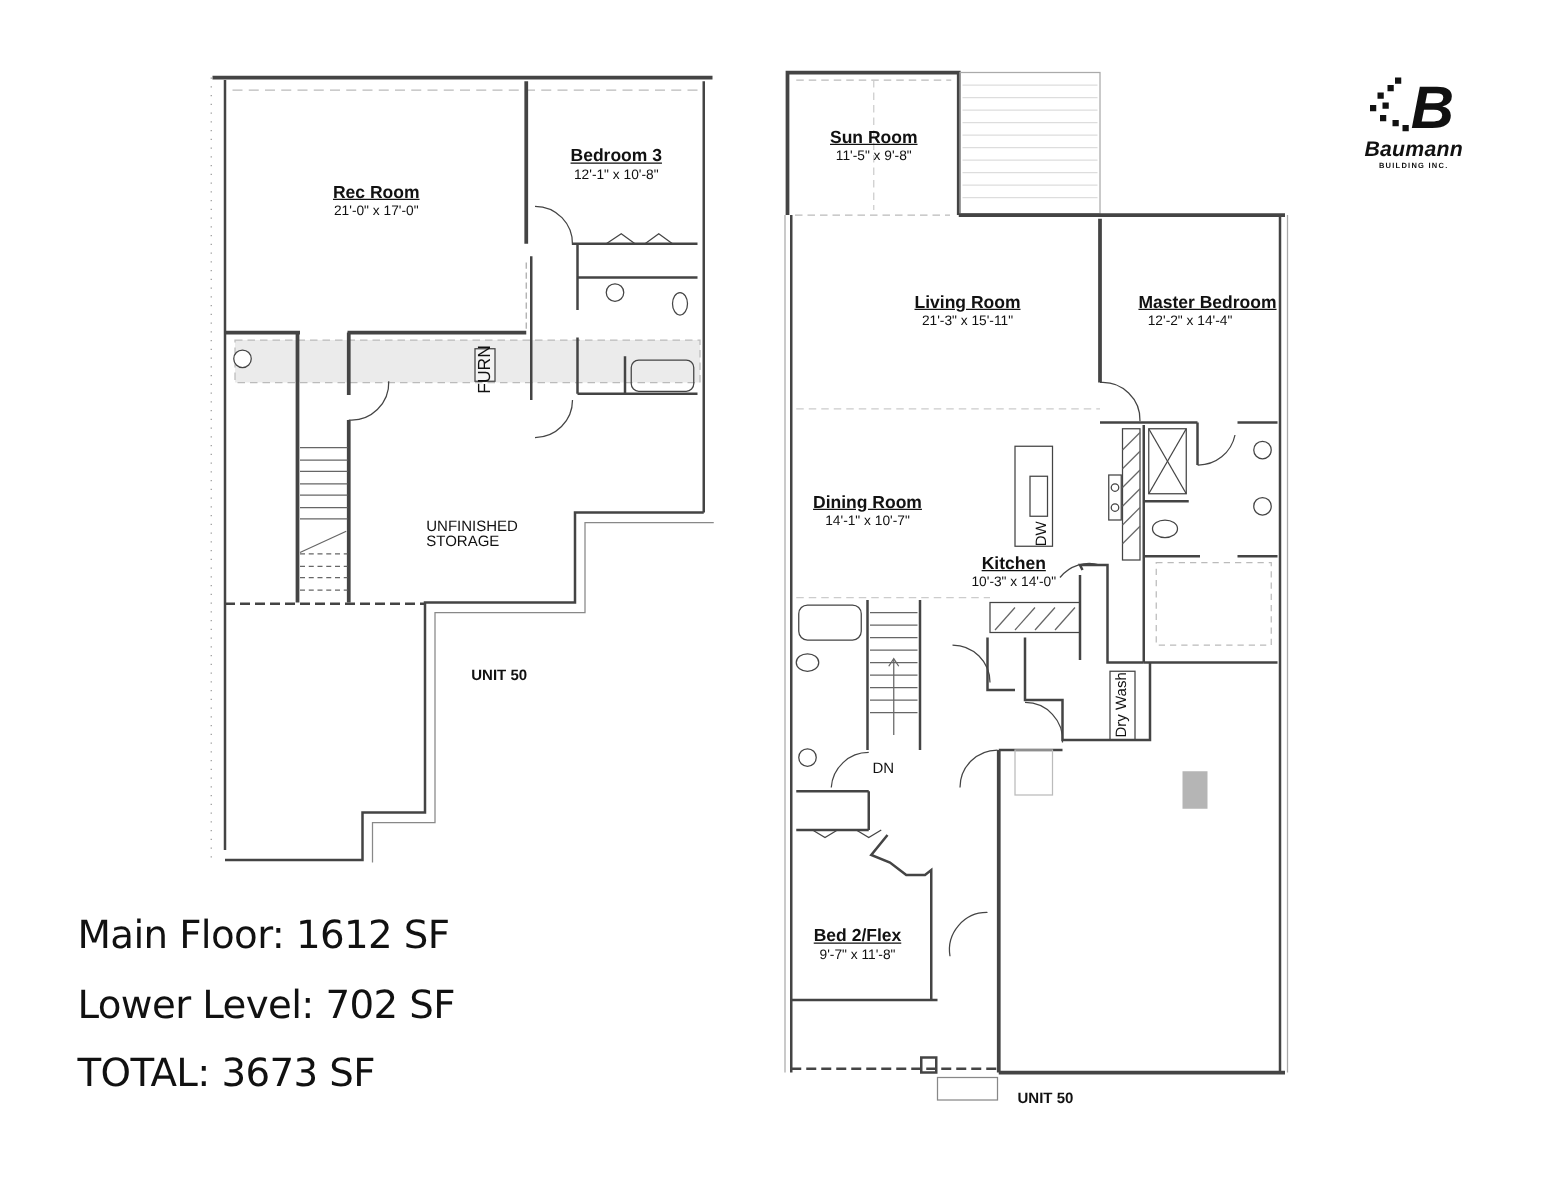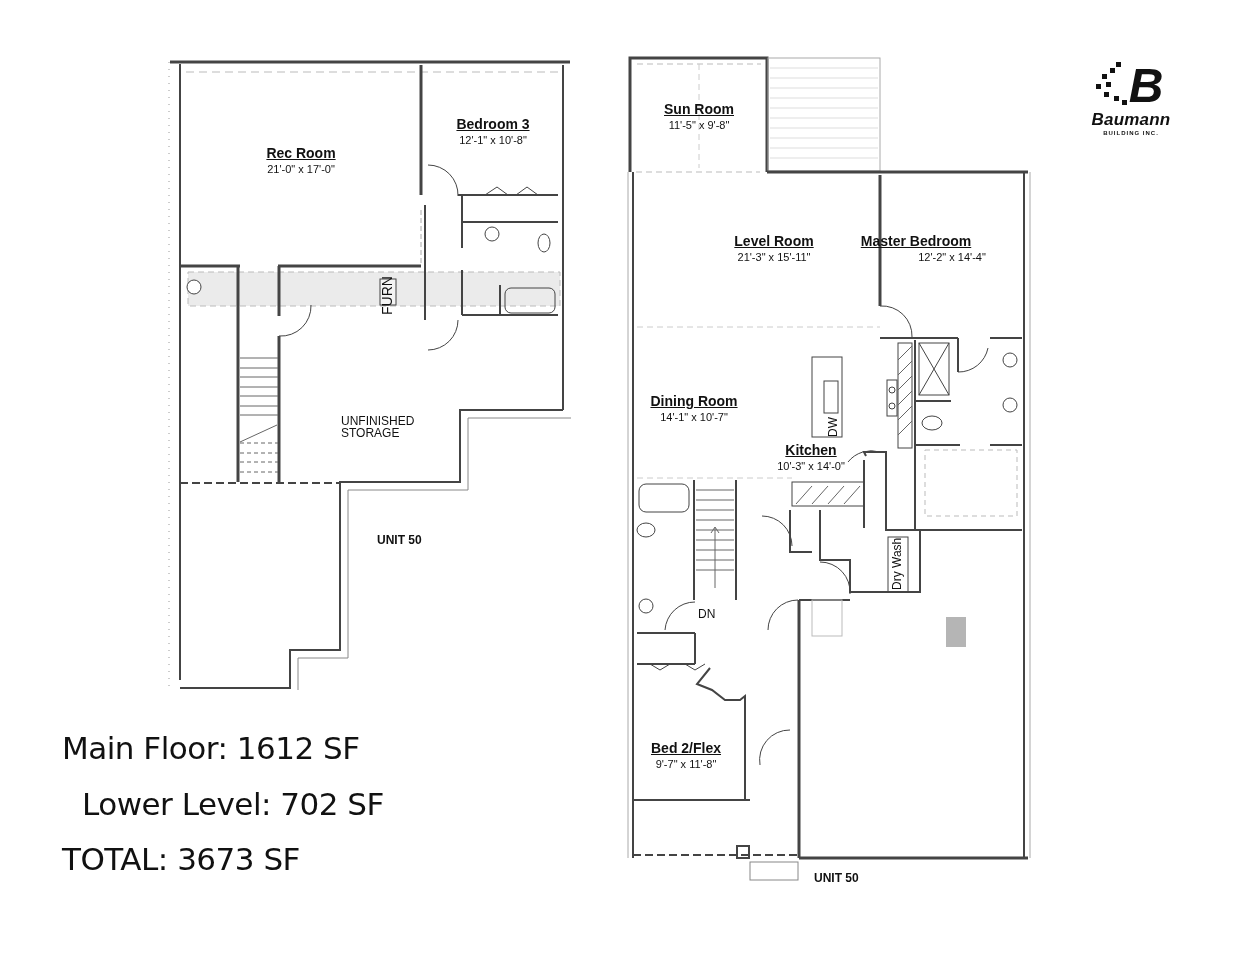--- a/index.html
+++ b/index.html
@@ -233,30 +233,30 @@
 <div class="room-dim" style="left:301px;top:163px;">21'-0" x 17'-0"</div>
 <div class="room-name" style="left:493px;top:116px;">Bedroom 3</div>
 <div class="room-dim" style="left:493px;top:134px;">12'-1" x 10'-8"</div>
 <div class="lbl vtext" style="left:380px;top:315px;font-size:14px;">FURN</div>
 <div class="lbl" style="left:341px;top:414px;">UNFINISHED</div>
 <div class="lbl" style="left:341px;top:426px;">STORAGE</div>
 <div class="unit" style="left:377px;top:533px;">UNIT 50</div>
 
 <div class="room-name" style="left:699px;top:101px;">Sun Room</div>
 <div class="room-dim" style="left:699px;top:119px;">11'-5" x 9'-8"</div>
-<div class="room-name" style="left:774px;top:233px;">Level Room</div>
+<div class="room-name" style="left:774px;top:233px;">Living Room</div>
 <div class="room-dim" style="left:774px;top:251px;">21'-3" x 15'-11"</div>
-<div class="room-name" style="left:916px;top:233px;">Master Bedroom</div>
+<div class="room-name" style="left:952px;top:233px;padding-left:28px;">Master Bedroom</div>
 <div class="room-dim" style="left:952px;top:251px;">12'-2" x 14'-4"</div>
 <div class="room-name" style="left:694px;top:393px;">Dining Room</div>
 <div class="room-dim" style="left:694px;top:411px;">14'-1" x 10'-7"</div>
 <div class="room-name" style="left:811px;top:442px;">Kitchen</div>
 <div class="room-dim" style="left:811px;top:460px;">10'-3" x 14'-0"</div>
 <div class="room-name" style="left:686px;top:740px;">Bed 2/Flex</div>
 <div class="room-dim" style="left:686px;top:758px;">9'-7" x 11'-8"</div>
 <div class="lbl vtext" style="left:826px;top:437px;">DW</div>
 <div class="lbl vtext" style="left:890px;top:590px;">Dry Wash</div>
 <div class="lbl" style="left:698px;top:587px;margin-top:20px;">DN</div>
 <div class="unit" style="left:814px;top:871px;">UNIT 50</div>
 
 <div class="sf" style="top:730px;">Main Floor: 1612 SF</div>
-<div class="sf" style="top:786px;margin-left:20px;">Lower Level: 702 SF</div>
+<div class="sf" style="top:786px;">Lower Level: 702 SF</div>
 <div class="sf" style="top:841px;">TOTAL: 3673 SF</div>
 
 </body></html>

